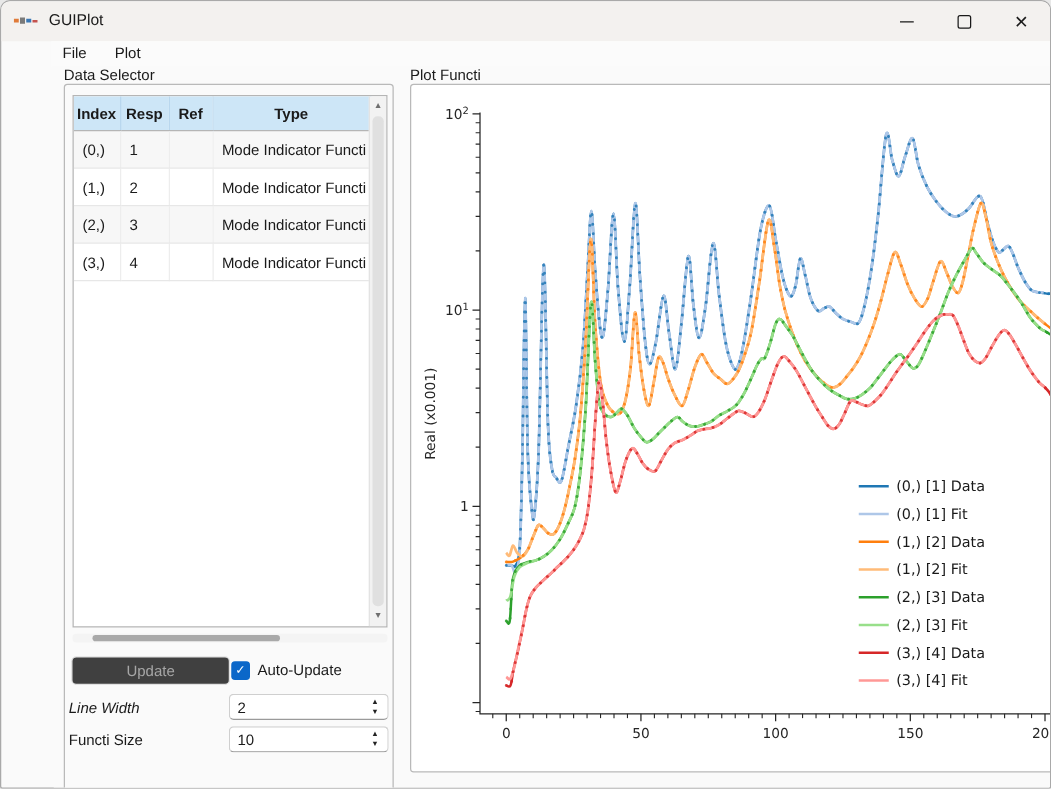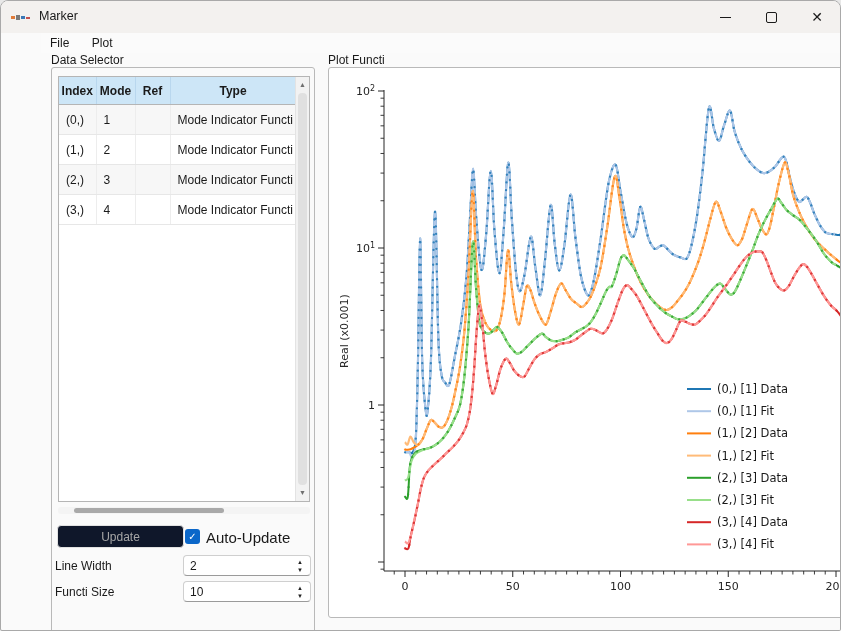--- a/index.html
+++ b/index.html
@@ -29,26 +29,26 @@
                      border-right:1px solid #b9d7ee;border-bottom:1px solid #b5b5b5;overflow:hidden;white-space:nowrap;}
   table.datatable td{height:29px;border-right:1px solid #ededed;border-bottom:1px solid #e7e7e7;
                      padding:0 0 0 7px;overflow:hidden;white-space:nowrap;}
   table.datatable tr:nth-child(even) td{background:#f7f7f7;}
   .vscroll{position:absolute;right:0;top:0;width:13px;height:100%;background:#f2f2f2;border-left:1px solid #e3e3e3;}
   .scroll-arrow{position:absolute;left:0;width:13px;height:14px;text-align:center;font-size:7px;color:#6f6f6f;line-height:14px;}
   .vthumb{position:absolute;left:2px;top:16px;width:9px;bottom:16px;background:#e0e0e0;border-radius:4px;}
   .hscroll{position:absolute;left:6px;top:439px;width:252px;height:7px;background:#f4f4f4;border-radius:3px;}
   .hthumb{position:absolute;left:16px;top:1px;width:150px;height:5px;background:#a9a9a9;border-radius:3px;}
   
-  .update-btn{position:absolute;left:14px;top:472px;width:127px;height:23px;background:#0f172a;
+  .update-btn{position:absolute;left:14px;top:472px;width:127px;height:23px;background:#404040;
               border:1px solid #e1e1e1;border-radius:4px;font-size:12px;color:#a6a6a6;
               text-align:center;line-height:21px;box-sizing:border-box;}
   .checkbox{position:absolute;left:142px;top:476px;width:15px;height:15px;background:#0b67c9;border-radius:3px;
             color:#ffffff;font-size:10px;line-height:15px;text-align:center;}
-  .checkbox-label{position:absolute;left:163px;top:476px;font-size:15px;color:#1a1a1a;}
+  .checkbox-label{position:absolute;left:163px;top:476px;font-size:12px;color:#1a1a1a;}
   .field-label{position:absolute;left:12px;font-size:12px;color:#1a1a1a;}
   .spinbox{position:absolute;left:140px;width:128px;height:21px;background:#ffffff;border:1px solid #cfcfcf;
            border-bottom:1px solid #9a9a9a;border-radius:4px;box-sizing:border-box;}
   .spinbox input{position:absolute;left:6px;top:1px;width:95px;height:17px;border:none;outline:none;
                  font-family:"Liberation Sans",sans-serif;font-size:12px;color:#1a1a1a;background:transparent;padding:0;}
   .spin-arrows{position:absolute;right:2px;top:0;width:16px;height:100%;display:flex;flex-direction:column;
                align-items:center;justify-content:center;}
   .spin-up,.spin-down{font-size:6px;color:#222222;line-height:8px;width:16px;text-align:center;}
   
   .plot-frame{background:#ffffff;}
@@ -61,21 +61,21 @@
 
   <div class="titlebar">
     <span class="app-icon">
       <svg width="20" height="12" viewBox="0 0 20 12">
         <rect x="0" y="3" width="4" height="3" fill="#e07b39"></rect>
         <rect x="5" y="2" width="4" height="5" fill="#7a7a7a"></rect>
         <rect x="10" y="3" width="4" height="3" fill="#3b78b5"></rect>
         <rect x="15" y="4" width="4" height="2" fill="#c4524e"></rect>
       </svg>
     </span>
-    <span class="title">Marker</span>
+    <span class="title">GUIPlot</span>
     <div class="win-controls">
       <div class="win-btn">
         <span class="min-glyph"></span>
       </div>
       <div class="win-btn">
         <span class="max-glyph"></span>
       </div>
       <div class="win-btn">
         <span class="close-glyph">✕</span>
       </div>
@@ -95,21 +95,21 @@
         <table class="datatable" id="data-table">
             <colgroup>
               <col style="width:37px">
               <col style="width:39px">
               <col style="width:35px">
               <col style="width:126px">
             </colgroup>
             <tbody>
               <tr>
                 <th>Index</th>
-                <th>Mode</th>
+                <th>Resp</th>
                 <th>Ref</th>
                 <th>Type</th>
               </tr>
               <tr>
                 <td>(0,)</td>
                 <td>1</td>
                 <td></td>
                 <td>Mode Indicator Functi</td>
               </tr>
               <tr>
@@ -142,21 +142,21 @@
         <div class="hthumb"></div>
       </div>
     </div>
 
     <button class="update-btn" disabled="">Update</button>
     <div class="checkbox">
       <span>✓</span>
     </div>
     <span class="checkbox-label">Auto-Update</span>
 
-    <span class="field-label" style="top:506px;">Line Width</span>
+    <span class="field-label" style="top:506px;font-style:italic;">Line Width</span>
     <div class="spinbox" style="top:502px;">
       <input value="2" style="">
       <div class="spin-arrows">
         <div class="spin-up">▲</div>
         <div class="spin-down">▼</div>
       </div>
     </div>
 
     <span class="field-label" style="top:532px;">Functi Size</span>
     <div class="spinbox" style="top:528px;">

